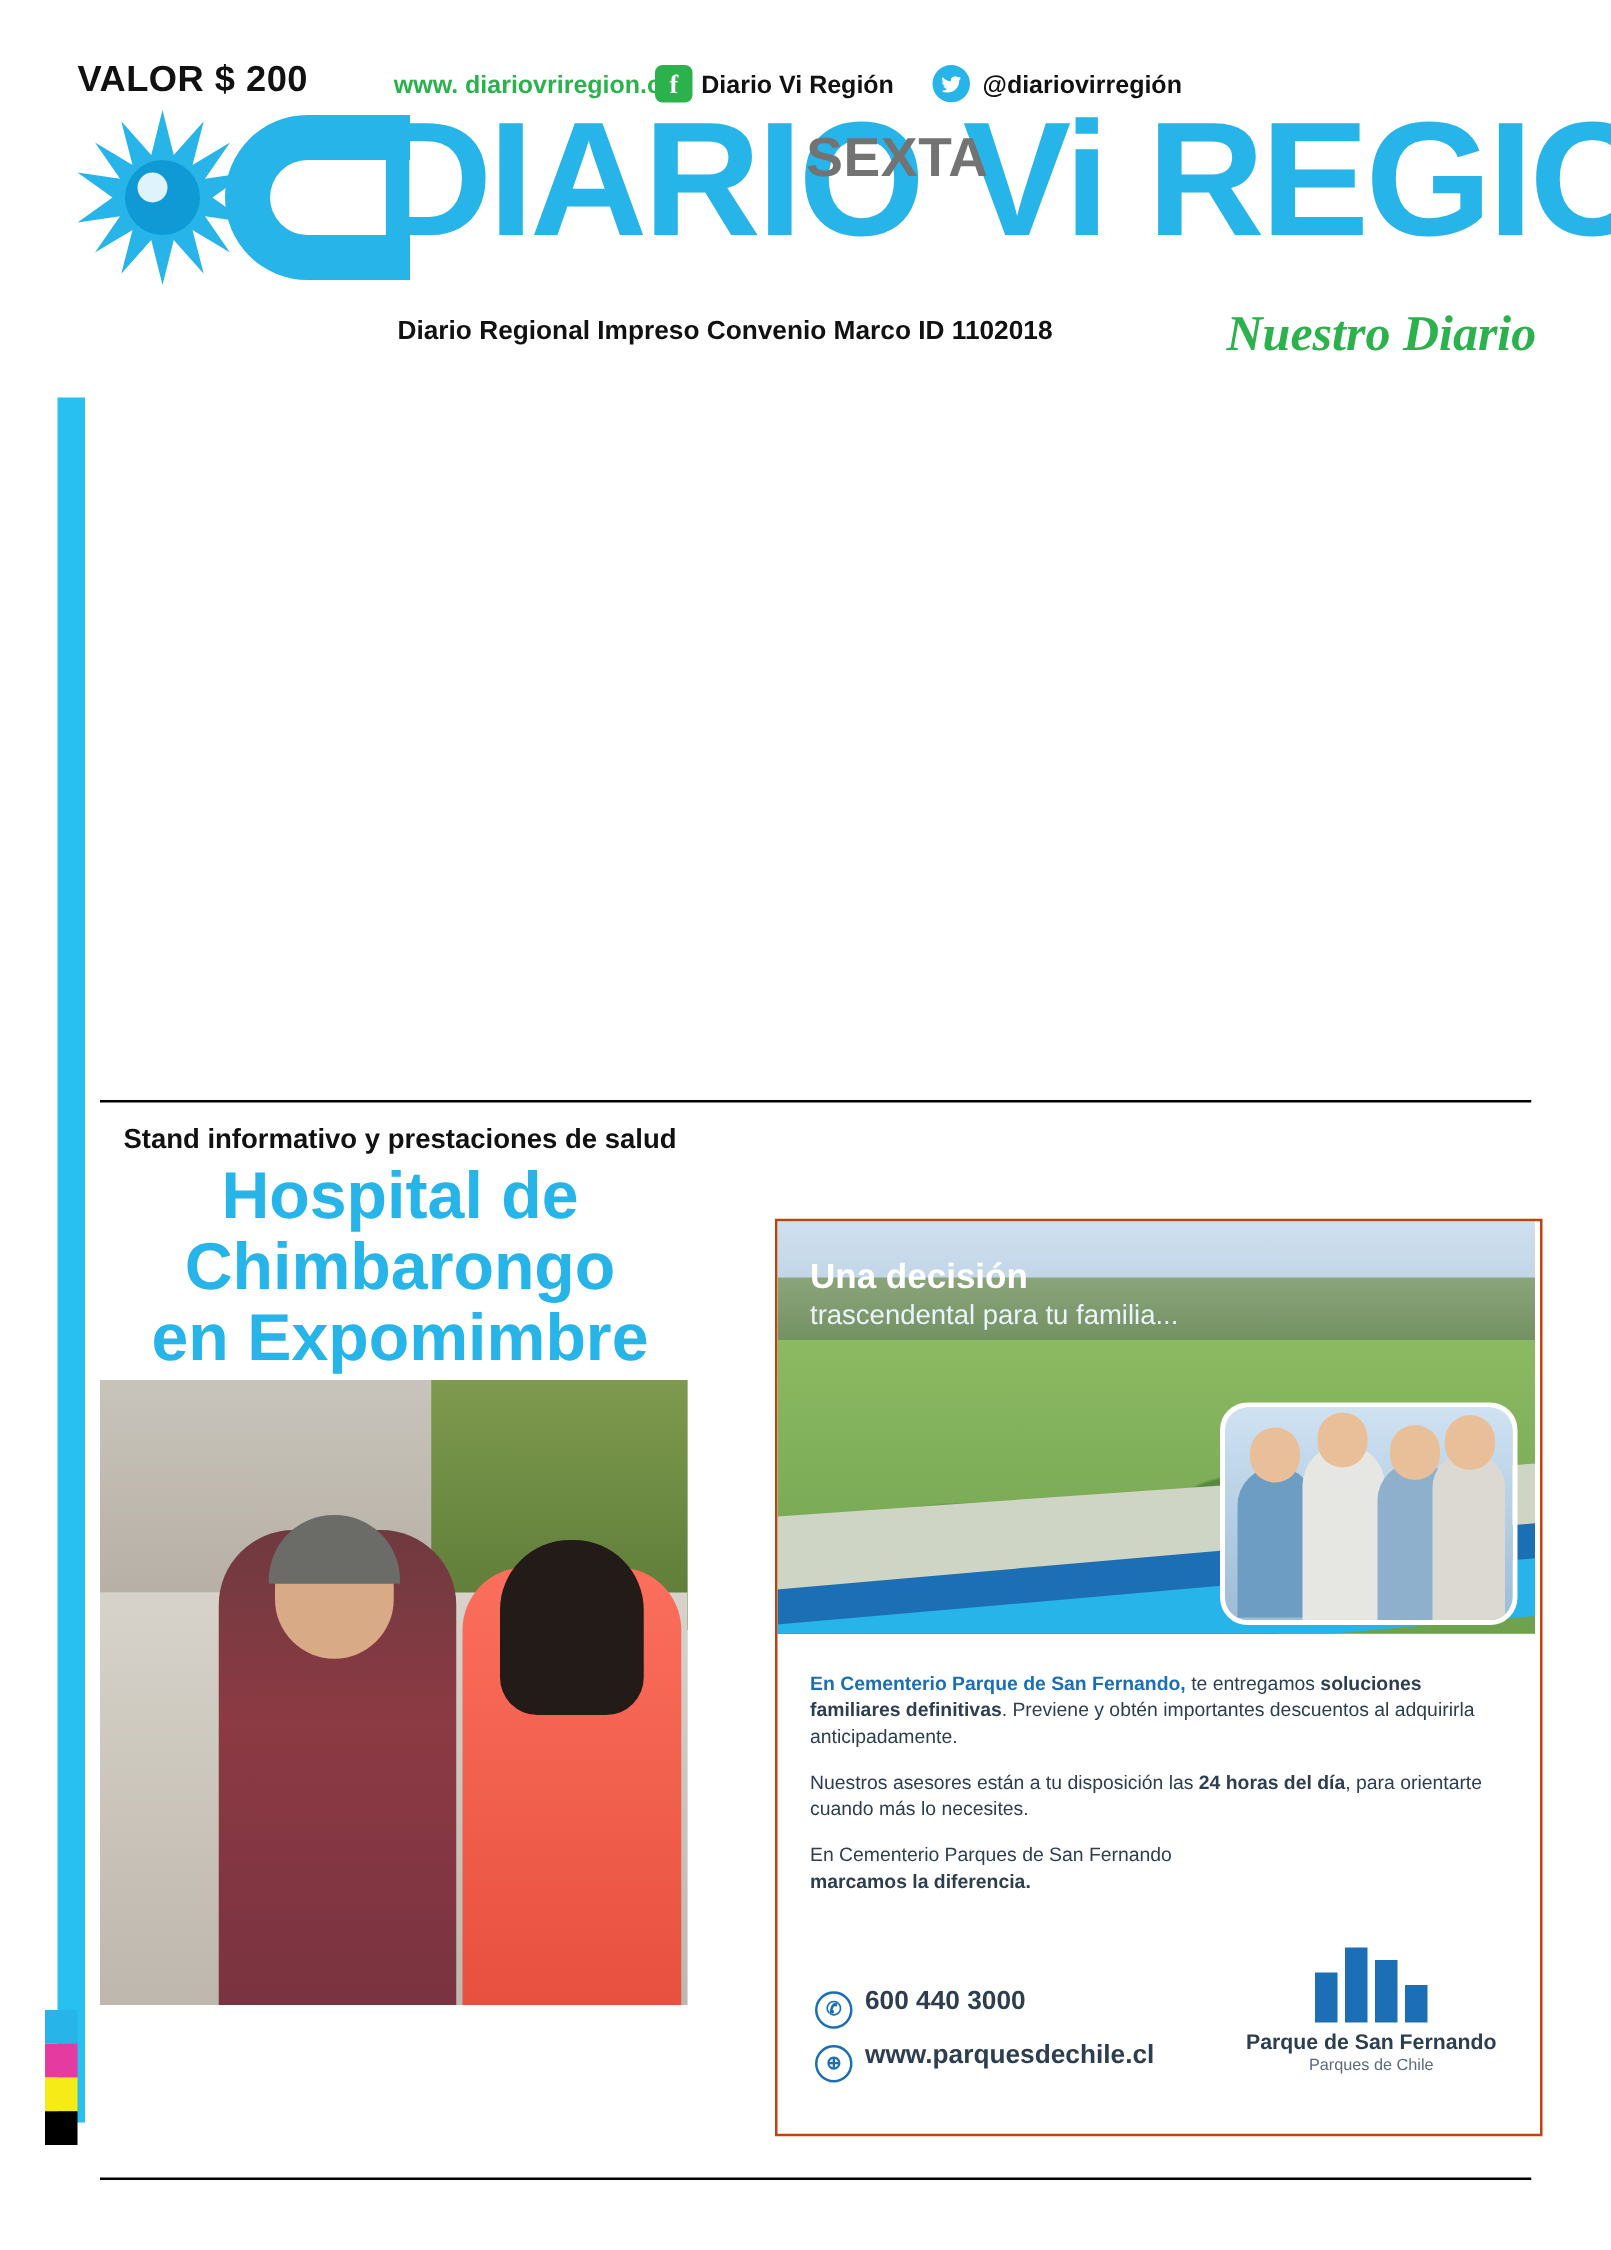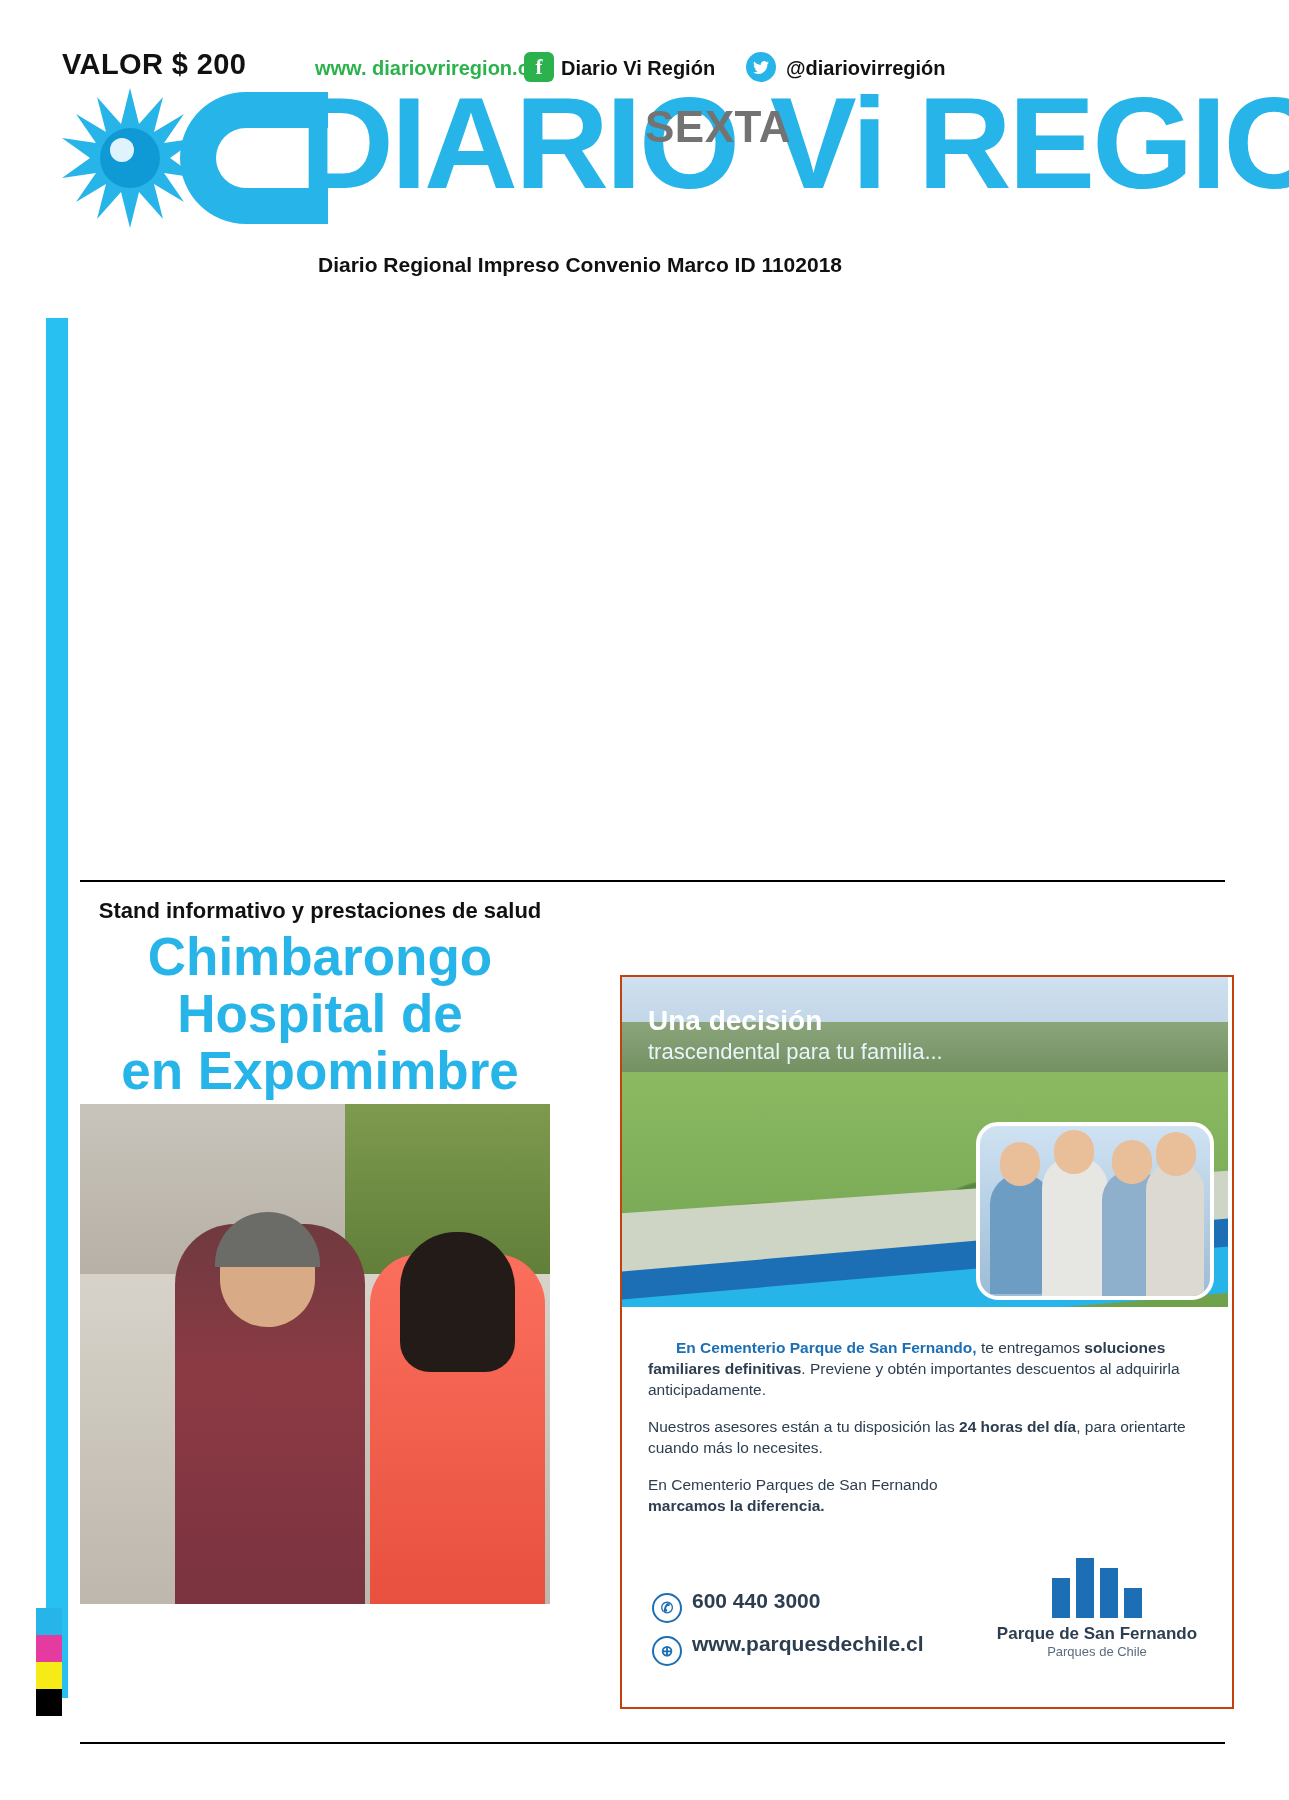--- a/index.html
+++ b/index.html
@@ -86,21 +86,21 @@
   .ad-t2{position:absolute;left:26px;top:62px;font-size:22px;color:#eaf4fb;}
   .ad-family{position:absolute;right:14px;top:145px;width:230px;height:170px;border-radius:22px;border:4px solid #fff;overflow:hidden;background:linear-gradient(180deg,#cfe2f2,#9dbcd6);}
   .fa1{position:absolute;left:10px;top:48px;width:62px;height:120px;background:#6e9dc4;border-radius:30px 30px 0 0;}
   .fa2{position:absolute;left:62px;top:30px;width:66px;height:140px;background:#e6e6e2;border-radius:32px 32px 0 0;}
   .fa3{position:absolute;left:122px;top:44px;width:62px;height:126px;background:#8fb0cc;border-radius:30px 30px 0 0;}
   .fa4{position:absolute;left:166px;top:36px;width:58px;height:134px;background:#dcd8d2;border-radius:28px 28px 0 0;}
   .fh{position:absolute;width:40px;height:44px;border-radius:20px;background:#e9bf9a;}
 
   .ad-body{position:absolute;left:26px;top:360px;width:555px;color:#2d3e50;font-size:15.5px;line-height:21px;}
   .ad-body .b{font-weight:bold;}
-  .ad-blue{color:#1c6fb5;margin-left:28px;}
+  .ad-blue{color:#1c6fb5;}
   .ad-p{margin:0 0 16px 0;}
   .ad-phone{position:absolute;left:30px;top:612px;font-size:21px;color:#2d3e50;font-weight:bold;}
   .ad-web{position:absolute;left:30px;top:655px;font-size:21px;color:#2d3e50;font-weight:bold;}
   .circ{display:inline-block;width:26px;height:26px;border:2px solid #1c6fb5;border-radius:50%;margin-right:10px;vertical-align:-5px;color:#1c6fb5;font-size:15px;line-height:26px;text-align:center;}
   .ad-logo{position:absolute;right:30px;top:575px;width:210px;text-align:center;}
   .ad-logo .bars{height:66px;display:flex;align-items:flex-end;justify-content:center;gap:6px;}
   .ad-logo .bars i{display:block;width:18px;background:#1c6fb5;}
   .ad-logo .n1{font-size:17px;font-weight:bold;color:#2d3e50;margin-top:6px;}
   .ad-logo .n2{font-size:13px;color:#5a6b7c;}
 
@@ -135,40 +135,41 @@
 
   <div class="logo-c">
     <svg width="180" height="152" viewBox="0 0 180 152">
       <path d="M178 10 H96 a66 66 0 0 0 0 132 h82 v-36 H96 a30 30 0 0 1 0-60 h82 z" fill="#27b4e8"></path>
     </svg>
   </div>
 
   <div class="logo-main">DIARIO Vi REGION</div>
   <div class="logo-sexta">SEXTA</div>
   <div class="convenio">Diario Regional Impreso Convenio Marco ID 1102018</div>
+  <div class="nuestro">Nuestro Diario</div>
 
 
   <div class="left-bar"></div>
   <div class="reg-marks">
     <div style="background:#27b4e8"></div>
     <div style="background:#e53aa0"></div>
     <div style="background:#f6eb16"></div>
     <div style="background:#000000"></div>
   </div>
 
   <div class="headline">
   </div>
 
 
   <div class="rule" style="left:80px;top:880px;width:1145px;height:2px;"></div>
 
   <div class="kicker">Stand informativo y prestaciones de salud</div>
   <div class="subhead">
+    <div>Hospital de</div>
     <div>Chimbarongo</div>
-    <div>Hospital de</div>
     <div>en Expomimbre</div>
   </div>
 
   <div class="photo2">
     <div class="p2-wall"></div>
     <div class="p2-green"></div>
     <div class="p2-floor"></div>
     <div class="p2-woman"></div>
     <div class="p2-head"></div>
     <div class="p2-hair"></div>

